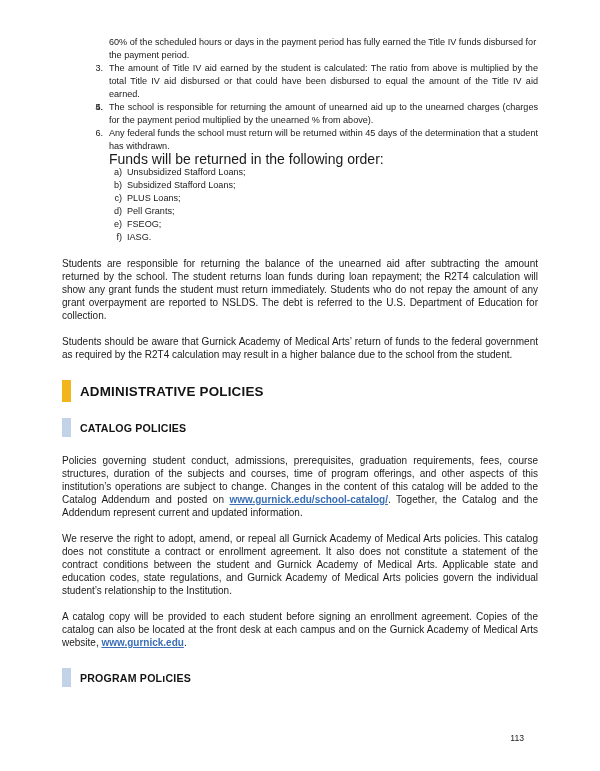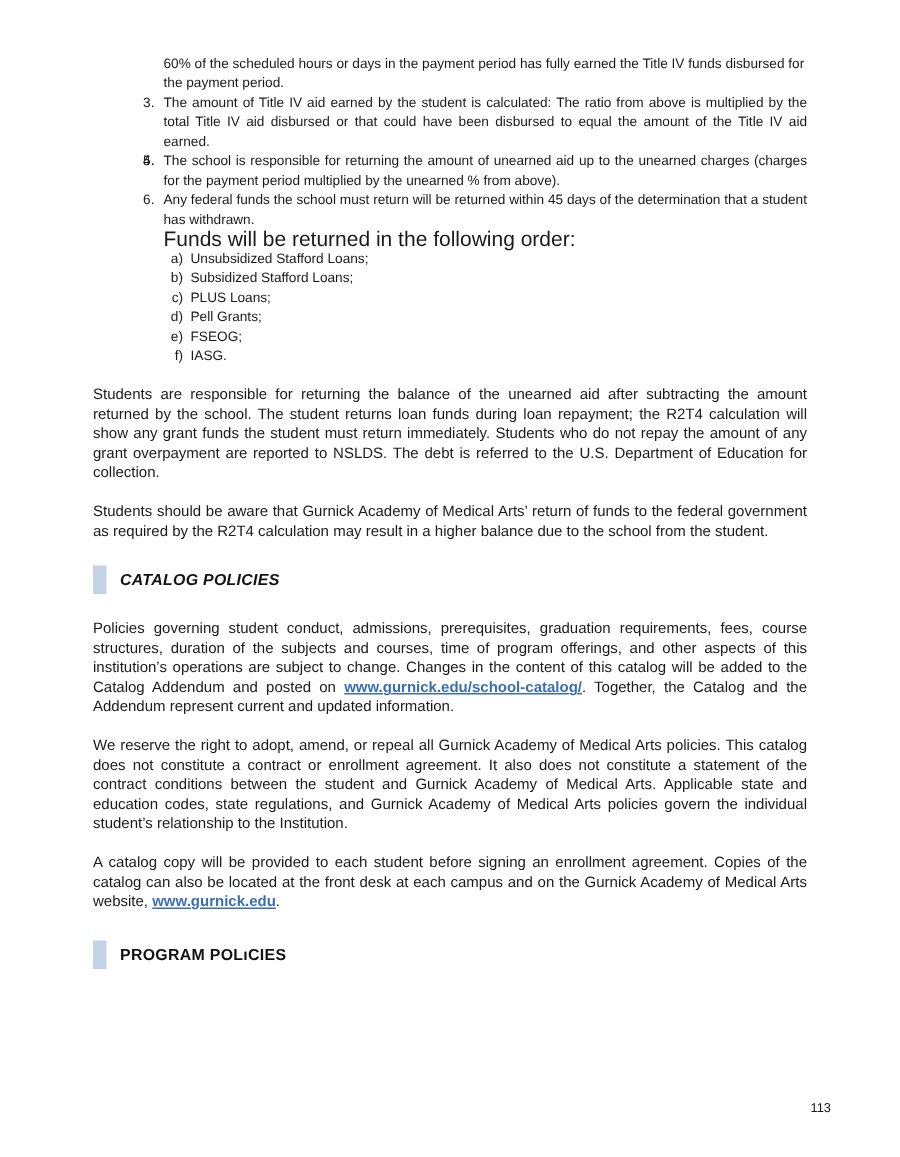--- a/index.html
+++ b/index.html
@@ -140,21 +140,21 @@
   .heading.h2 {
     height: 19px;
   }
   .heading.h2 .htext {
     font-size: 10.6px;
   }
 
   
   .pagenum {
     position: absolute;
-    right: 46px;
+    right: 76px;
     top: 733px;
     font-size: 8.6px;
     color: #1a1a1a;
     text-align: right;
   }
 </style>
 </head>
 <body>
 
 <div class="page">
@@ -205,22 +205,26 @@
       <li>
         <span class="marker">f)</span>
         <span>IASG.</span>
       </li>
     </ol>
 
     <p class="body gap">Students are responsible for returning the balance of the unearned aid after subtracting the amount returned by the school. The student returns loan funds during loan repayment; the R2T4 calculation will show any grant funds the student must return immediately. Students who do not repay the amount of any grant overpayment are reported to NSLDS. The debt is referred to the U.S. Department of Education for collection.</p>
 
     <p class="body gap">Students should be aware that Gurnick Academy of Medical Arts’ return of funds to the federal government as required by the R2T4 calculation may result in a higher balance due to the school from the student.</p>
 
-
-    <div class="heading h2" style="margin-top:16px;font-style:italic;">
+    <div class="heading h1" style="margin-top:19px;">
+      <div class="bar" style="background:#f2b51c;"></div>
+      <div class="htext">ADMINISTRATIVE POLICIES</div>
+    </div>
+
+    <div class="heading h2" style="margin-top:16px;">
       <div class="bar" style="background:#c2d3e8;"></div>
       <div class="htext">CATALOG POLICIES</div>
     </div>
 
     <p class="body" style="margin-top:17px;"><span>Policies governing student conduct, admissions, prerequisites, graduation requirements, fees, course structures, duration of the subjects and courses, time of program offerings, and other aspects of this institution’s operations are subject to change. Changes in the content of this catalog will be added to the Catalog Addendum and posted on </span><a class="link" href="#">www.gurnick.edu/school-catalog/</a><span>. Together, the Catalog and the Addendum represent current and updated information.</span></p>
 
     <p class="body gap">We reserve the right to adopt, amend, or repeal all Gurnick Academy of Medical Arts policies. This catalog does not constitute a contract or enrollment agreement. It also does not constitute a statement of the contract conditions between the student and Gurnick Academy of Medical Arts. Applicable state and education codes, state regulations, and Gurnick Academy of Medical Arts policies govern the individual student’s relationship to the Institution.</p>
 
     <p class="body gap"><span>A catalog copy will be provided to each student before signing an enrollment agreement. Copies of the catalog can also be located at the front desk at each campus and on the Gurnick Academy of Medical Arts website, </span><a class="link" href="#">www.gurnick.edu</a><span>.</span></p>
 

